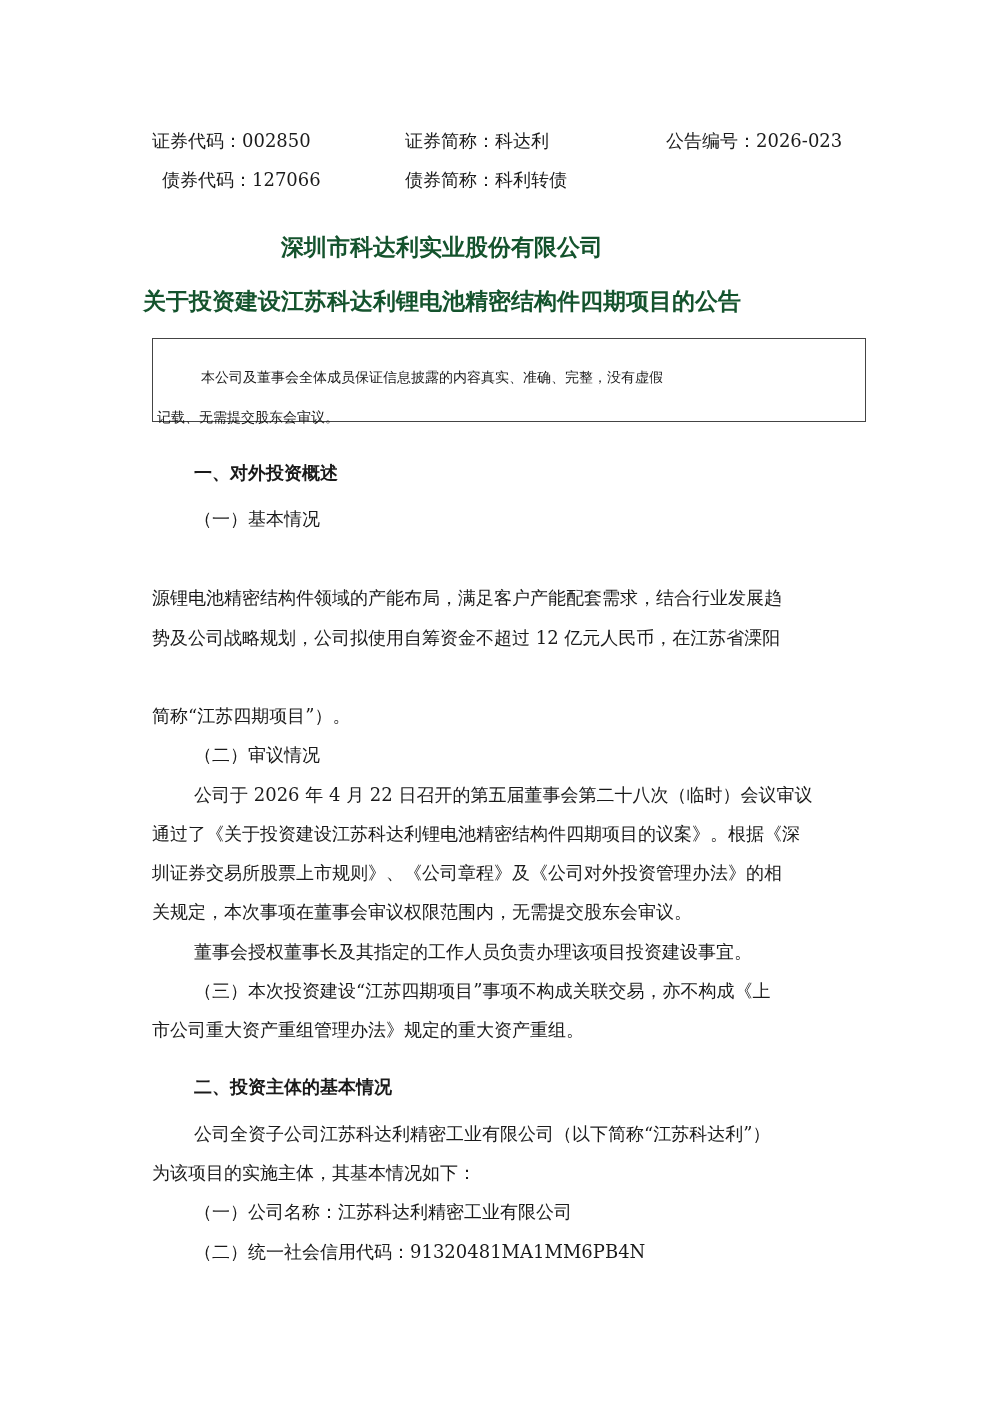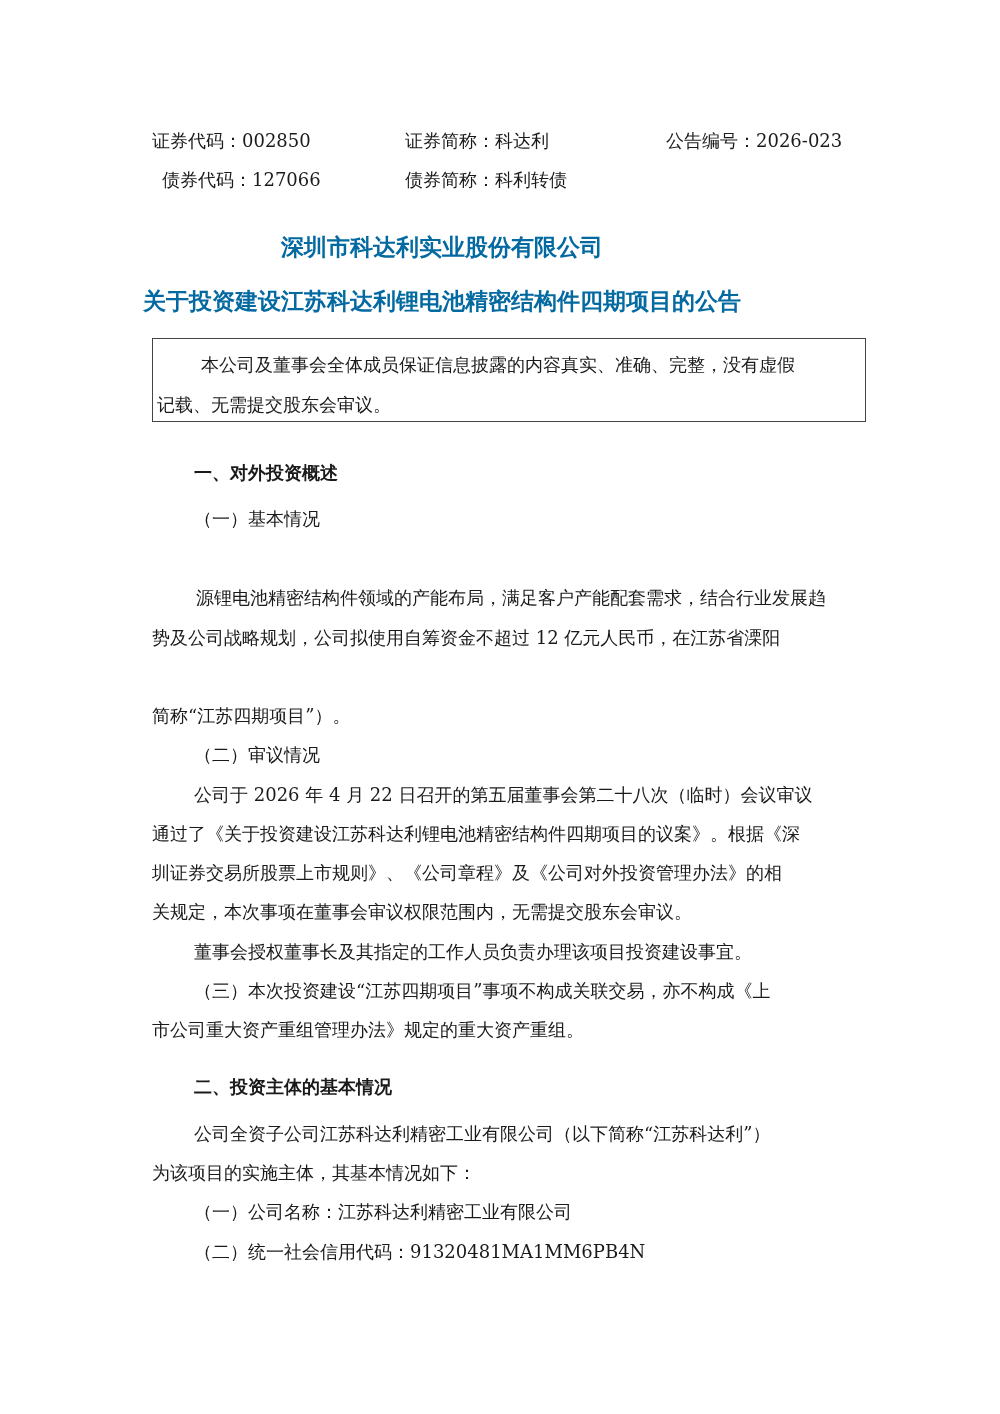--- a/index.html
+++ b/index.html
@@ -4,25 +4,25 @@
 <style>
   html, body { margin: 0; padding: 0; background: #ffffff; }
   body {
     width: 1000px; height: 1414px; position: relative; overflow: hidden;
     font-family: "DejaVu Serif", "Liberation Serif", serif;
     color: #1a1a1a;
   }
   .page { position: absolute; left: 0; top: 0; width: 1000px; height: 1414px; }
   .hdr-row { position: absolute; left: 152px; width: 700px; font-size: 18px; line-height: 24px; white-space: nowrap; }
   .hdr-row span { position: absolute; top: 0; }
-  .title { position: absolute; left: 0; width: 884px; text-align: center; font-family: "DejaVu Sans", "Liberation Sans", sans-serif; font-weight: bold; font-size: 23px; line-height: 30px; color: #0369a1; }
+  .title { position: absolute; left: 0; width: 884px; text-align: center; font-family: "DejaVu Sans", "Liberation Sans", sans-serif; font-weight: bold; font-size: 23px; line-height: 30px; color: #14532d; }
   .notice-box {
     position: absolute; left: 152px; top: 338px; width: 714px; height: 84px;
     border: 1.5px solid #444; box-sizing: border-box;
-    font-size: 18px; line-height: 36px; padding: 8px 4px 0 4px;
+    font-size: 14px; line-height: 36px; padding: 20px 4px 0 4px;
   }
   .notice-box .l1 { display: block; text-indent: 44px; white-space: nowrap; }
   .notice-box .l2 { display: block; white-space: nowrap; margin-top: 4px; }
   .line { position: absolute; left: 152px; font-size: 18px; line-height: 24px; white-space: nowrap; }
   .ind { left: 194px; }
   .h1 { position: absolute; left: 194px; font-family: "DejaVu Sans", "Liberation Sans", sans-serif; font-weight: bold; font-size: 18px; line-height: 24px; }
 </style>
 </head>
 <body>
 
@@ -41,21 +41,21 @@
   <div class="title" style="top:232px;">深圳市科达利实业股份有限公司</div>
   <div class="title" style="top:286px;">关于投资建设江苏科达利锂电池精密结构件四期项目的公告</div>
 
   <div class="notice-box">
     <span class="l1">本公司及董事会全体成员保证信息披露的内容真实、准确、完整，没有虚假</span>
     <span class="l2">记载、无需提交股东会审议。</span>
   </div>
 
   <div class="h1" style="top:461px;">一、对外投资概述</div>
   <div class="line ind" style="top:507px;">（一）基本情况</div>
-  <div class="line" style="top:586px;margin-left:44px;">源锂电池精密结构件领域的产能布局，满足客户产能配套需求，结合行业发展趋</div>
+  <div class="line" style="top:586px;">源锂电池精密结构件领域的产能布局，满足客户产能配套需求，结合行业发展趋</div>
   <div class="line" style="top:626px;">势及公司战略规划，公司拟使用自筹资金不超过 12 亿元人民币，在江苏省溧阳</div>
   <div class="line" style="top:704px;">简称“江苏四期项目”）。</div>
 
   <div class="line ind" style="top:743px;">（二）审议情况</div>
   <div class="line ind" style="top:783px;">公司于 2026 年 4 月 22 日召开的第五届董事会第二十八次（临时）会议审议</div>
   <div class="line" style="top:822px;">通过了《关于投资建设江苏科达利锂电池精密结构件四期项目的议案》。根据《深</div>
   <div class="line" style="top:861px;">圳证券交易所股票上市规则》、《公司章程》及《公司对外投资管理办法》的相</div>
   <div class="line" style="top:900px;">关规定，本次事项在董事会审议权限范围内，无需提交股东会审议。</div>
   <div class="line ind" style="top:979px;">（三）本次投资建设“江苏四期项目”事项不构成关联交易，亦不构成《上</div>
 

